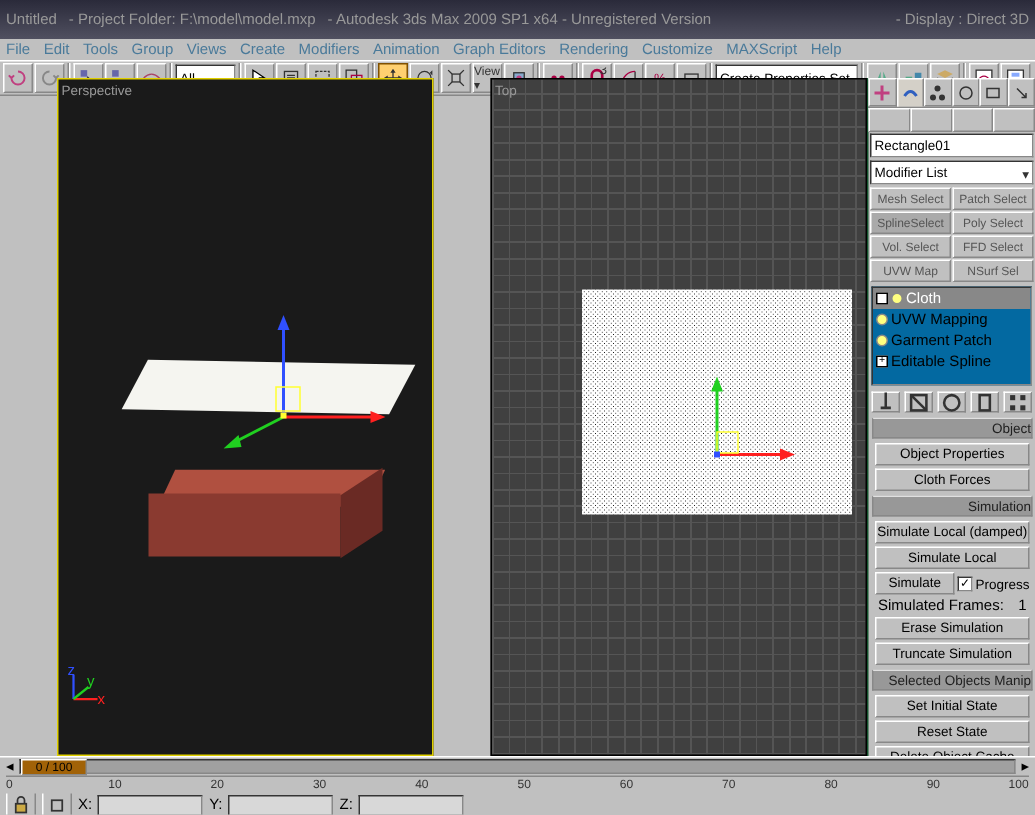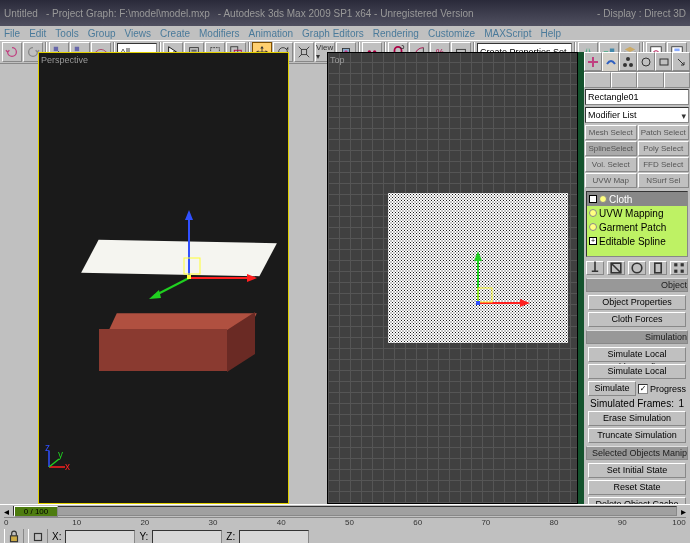--- a/index.html
+++ b/index.html
@@ -27,64 +27,64 @@
 .plane3d{ position:absolute; left:30px; top:175px; width:220px; height:90px; }
 .plane3d .pface{ position:absolute; width:180px; height:60px; background:#f5f5f0; transform:skewX(-25deg) scaleY(0.55) rotate(2deg); left:20px; top:0; }
 .box3d{ position:absolute; left:60px; top:250px; }
 .box3d .btop{ position:absolute; width:140px; height:45px; background:#b05040; transform:skewX(-25deg) scaleY(0.55); left:12px; top:0;}
 .box3d .bfront{ position:absolute; width:128px; height:42px; background:#8a3a30; left:0px; top:26px;}
 .box3d .bside{ position:absolute; width:28px; height:42px; background:#6a2a24; transform:skewY(-33deg); left:128px; top:18px;}
 .gizmo3d{ position:absolute; left:110px; top:155px; }
 .noiseplane{ position:absolute; left:60px; top:140px; width:180px; height:150px; background:#fff; overflow:hidden;}
 .noiseplane::before{content:"";position:absolute;inset:0;background-image:radial-gradient(#000 0.5px,transparent 0.5px),radial-gradient(#000 0.5px,transparent 0.5px);background-size:3px 3px,3px 3px;background-position:0 0,1.5px 1.5px;opacity:0.9;}
 .gizmoTop{ position:absolute; left:130px; top:190px; }
-.sidepanel{ position:absolute; top:52px; right:0; width:112px; height:452px; background:#c0c0c0; border-left:6px solid #14532d; display:flex; flex-direction:column; }
+.sidepanel{ position:absolute; top:52px; right:0; width:112px; height:452px; background:#c0c0c0; border-left:1px solid #14532d; display:flex; flex-direction:column; }
 .cmdtabs{ height:20px; display:flex; border-bottom:1px solid #888; }
 .cmdtabs .ct{ flex:1; background:#c0c0c0; border:1px solid #888; border-top-color:#fff; border-left-color:#fff; display:flex; align-items:center; justify-content:center;}
 .cmdtabs .ct.sel{ background:#d4d0c8; border-bottom:none;}
 .cmdtabs .ct svg{width:12px;height:12px;}
 .subtabs{ height:16px; display:flex; }
 .subtabs .st{ flex:1; border:1px solid #888; border-top-color:#fff; border-left-color:#fff; display:flex; align-items:center; justify-content:center;}
 .objname{ height:16px; background:#fff; border:1px inset #888; margin:1px; padding-left:2px; line-height:14px; font-size:9px;}
 .modlist{ height:16px; background:#fff; border:1px inset #888; margin:1px; padding-left:2px; line-height:14px; font-size:9px; position:relative;}
 .modlist::after{content:"▾";position:absolute;right:2px;top:1px;font-size:9px;color:#333;}
 .setgrid{ display:grid; grid-template-columns:1fr 1fr; gap:1px; padding:1px;}
 .setbtn{ height:15px; background:#c0c0c0; border:1px solid #888; border-top-color:#fff; border-left-color:#fff; font-size:8px; text-align:center; line-height:13px; color:#555;}
 .setbtn.dk{ background:#aaa; }
-.stack{ height:66px; background:#bef264; border:1px inset #888; margin:2px; overflow:hidden;}
+.stack{ height:66px; background:#0369a1; border:1px inset #888; margin:2px; overflow:hidden;}
 .stack-row{ height:14px; display:flex; align-items:center; gap:2px; padding-left:2px; font-size:9px;}
 .stack-row.sel{ background:#888; color:#fff; }
 .stack-row .sq{ width:8px; height:8px; border:1px solid #000; font-size:7px; text-align:center; line-height:6px; background:#fff;}
 .stack-row .bulb{ width:8px; height:8px; background:#ffff80; border-radius:50%; border:1px solid #888;}
 .stackbtns{ height:18px; display:flex; gap:3px; padding:2px; }
 .stackbtns .sb{ flex:1; border:1px solid #888; border-top-color:#fff; border-left-color:#fff; display:flex; align-items:center; justify-content:center;}
 .rollhead{ height:14px; background:#989898; border:1px solid #888; border-top-color:#e0e0e0; color:#202020; text-align:right; font-size:9px; line-height:12px; margin:1px 2px;}
 .rollbody{ padding:2px 4px; display:flex; flex-direction:column; gap:2px;}
 .pbtn{ height:15px; background:#c0c0c0; border:1px solid #888; border-top-color:#fff; border-left-color:#fff; font-size:9px; text-align:center; line-height:13px;}
 .pbtnrow{ display:flex; gap:2px; align-items:center;}
 .pbtnrow .pbtn{ flex:1;}
 .chk{ width:10px; height:10px; background:#fff; border:1px inset #888; display:inline-flex; align-items:center; justify-content:center; font-size:8px;}
 .simframes{ font-size:9px; display:flex; justify-content:space-between; padding:0 2px;}
 .statusbar{ position:absolute; bottom:0; left:0; right:0; height:39px; background:#c0c0c0; border-top:1px solid #fff;}
 .timeline{ height:12px; display:flex; align-items:center; gap:4px; padding:0 4px;}
 .timeline .tslider{ flex:1; height:10px; background:#a0a0a0; border:1px inset #888; position:relative;}
-.timeline .thandle{ position:absolute; left:0; top:-1px; width:44px; height:11px; background:#4d7c0f; border:1px solid #888; border-top-color:#fff; border-left-color:#fff; font-size:8px; text-align:center; line-height:9px;}
+.timeline .thandle{ position:absolute; left:0; top:-1px; width:44px; height:11px; background:#a16207; border:1px solid #888; border-top-color:#fff; border-left-color:#fff; font-size:8px; text-align:center; line-height:9px;}
 .ruler{ height:12px; position:relative; margin:0 4px; background:#c0c0c0; border-top:1px solid #888;}
 .ruler .tick{ position:absolute; top:0; font-size:8px; color:#333;}
 .statrow{ height:15px; display:flex; align-items:center; gap:4px; padding:0 4px;}
 .coord{ width:70px; height:14px; background:#d8d8d8; border:1px inset #888; font-size:9px; padding-left:2px; line-height:12px;}
 .sidepanel-scroll{ overflow-y:auto; flex:1; }
 .sidepanel-scroll::-webkit-scrollbar{width:0;}
 </style>
 </head>
 <body>
 
 <div class="titlebar">
   <span>Untitled</span>
-  <span>- Project Graph: F:\model\model.mxp</span>
+  <span>- Project Folder: F:\model\model.mxp</span>
   <span>- Autodesk 3ds Max 2009 SP1 x64 - Unregistered Version</span>
   <span style="margin-left:auto">- Display : Direct 3D</span>
 </div>
 
 <div class="menubar">
   <span>File</span>
   <span>Edit</span>
   <span>Tools</span>
   <span>Group</span>
   <span>Views</span>

